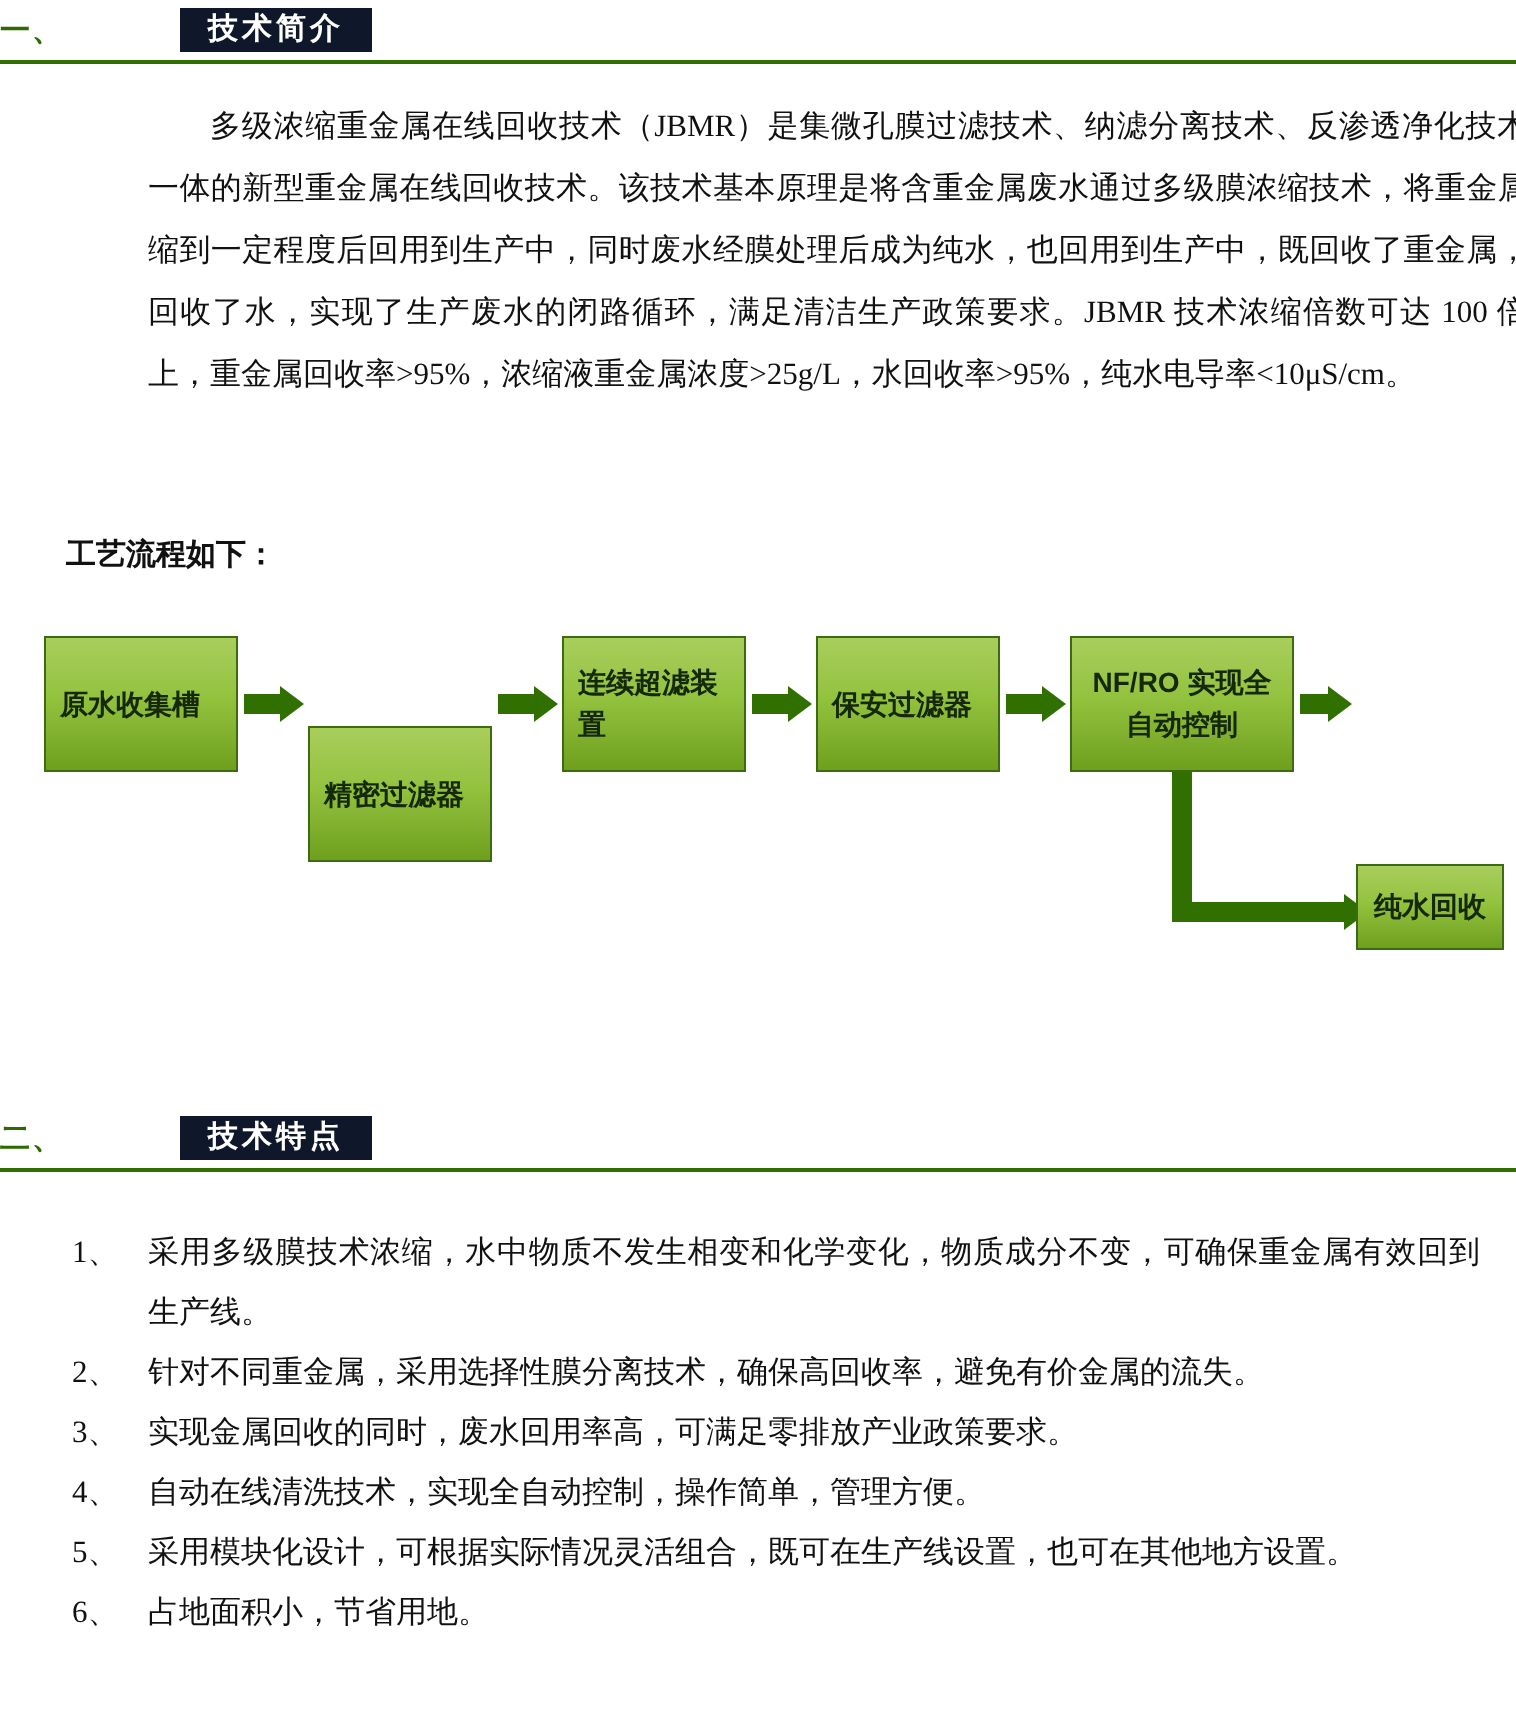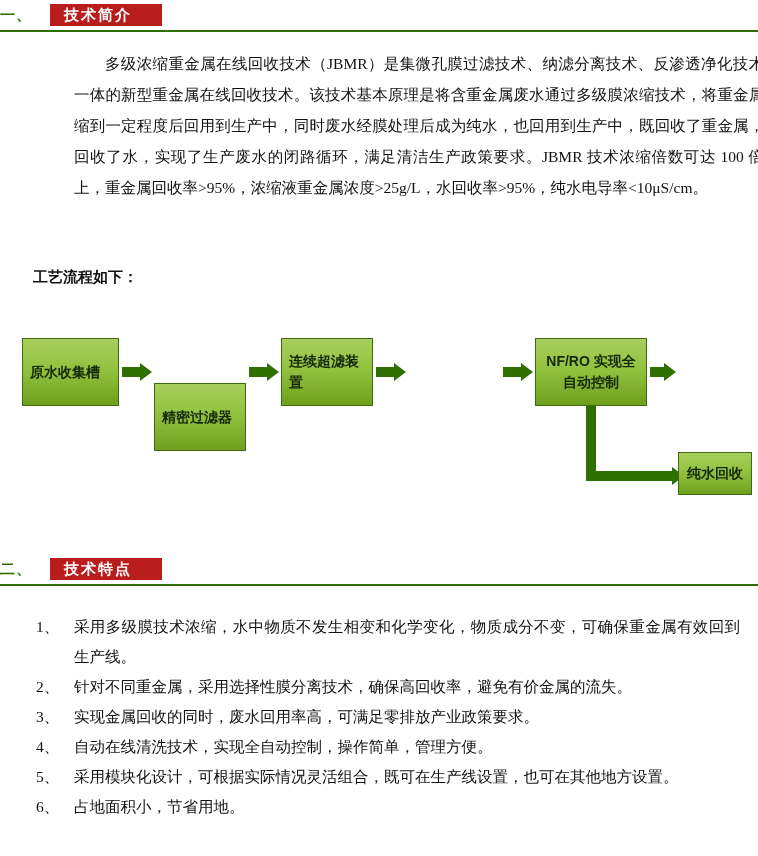--- a/index.html
+++ b/index.html
@@ -31,29 +31,30 @@
   .section-head .num {
     font-family: "Liberation Sans", sans-serif;
     font-weight: bold;
     font-size: 15px;
     color: #2d6b00;
     letter-spacing: 1px;
     margin-right: 18px;
     white-space: nowrap;
   }
   .section-head .band {
-    background: #b91c1c;
+    background: #0f172a;
     color: #ffffff;
     font-family: "Liberation Sans", sans-serif;
     font-weight: bold;
     font-size: 15px;
-    padding: 2px 30px 3px 14px;
+    padding: 2px 14px 3px 14px;
     letter-spacing: 2px;
     line-height: 17px;
     white-space: nowrap;
+    margin-left: 40px;
   }
   .rule {
     position: absolute;
     left: 0;
     width: 758px;
     height: 2px;
     background: #2f6f00;
   }
 
   
@@ -77,21 +78,21 @@
     font-family: "Liberation Sans", sans-serif;
     font-weight: bold;
     font-size: 15px;
     color: #111111;
   }
 
   
   .flow {
     position: absolute;
     left: 0;
-    top: 321px;
+    top: 301px;
     width: 640px;
     height: 205px;
   }
   .node {
     position: absolute;
     box-sizing: border-box;
     border: 1px solid #3c6b12;
     background: linear-gradient(to bottom, #a8ce5d 0%, #93c23f 45%, #6fa01d 100%);
     color: #15290a;
     font-family: "Liberation Sans", sans-serif;
@@ -193,20 +194,23 @@
     <div class="arrow-h" style="left:249px; top:46px; width:18px;"></div>
     <div class="arrow-head-r" style="left:267px; top:42px;"></div>
 
     <div class="node" style="left:281px; top:17px; width:92px; height:68px;">
       <span>连续超滤装置</span>
     </div>
 
     <div class="arrow-h" style="left:376px; top:46px; width:18px;"></div>
     <div class="arrow-head-r" style="left:394px; top:42px;"></div>
 
+    <div class="node" style="left:408px; top:17px; width:92px; height:68px;">
+      <span>保安过滤器</span>
+    </div>
 
     <div class="arrow-h" style="left:503px; top:46px; width:18px;"></div>
     <div class="arrow-head-r" style="left:521px; top:42px;"></div>
 
     <div class="node center" style="left:535px; top:17px; width:112px; height:68px;">
       <span>NF/RO 实现全自动控制</span>
     </div>
 
     <div class="arrow-h" style="left:650px; top:46px; width:14px;"></div>
     <div class="arrow-head-r" style="left:664px; top:42px;"></div>

